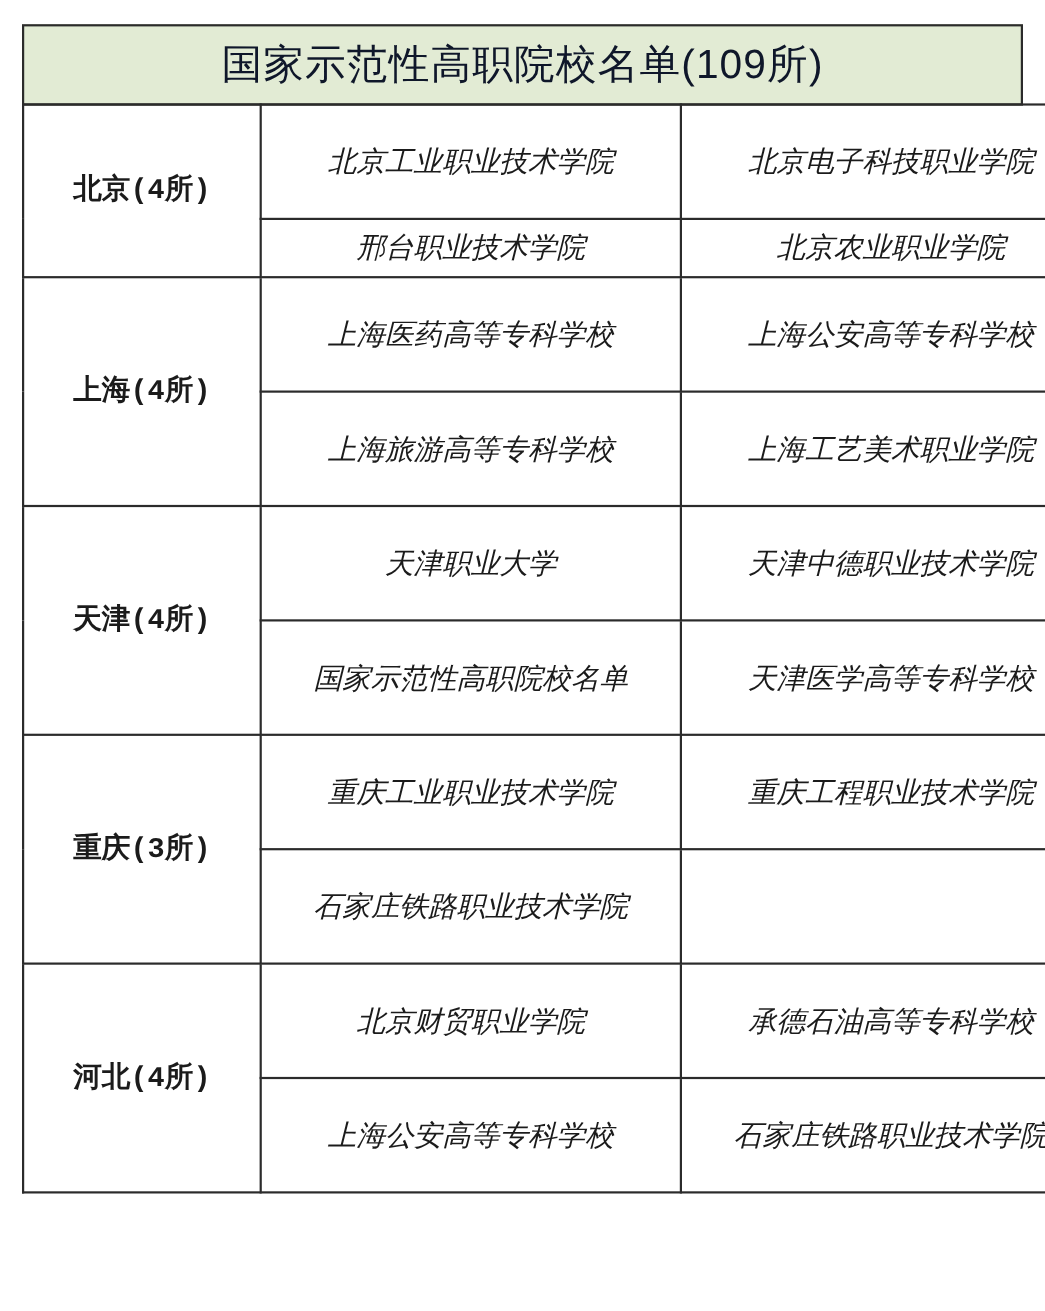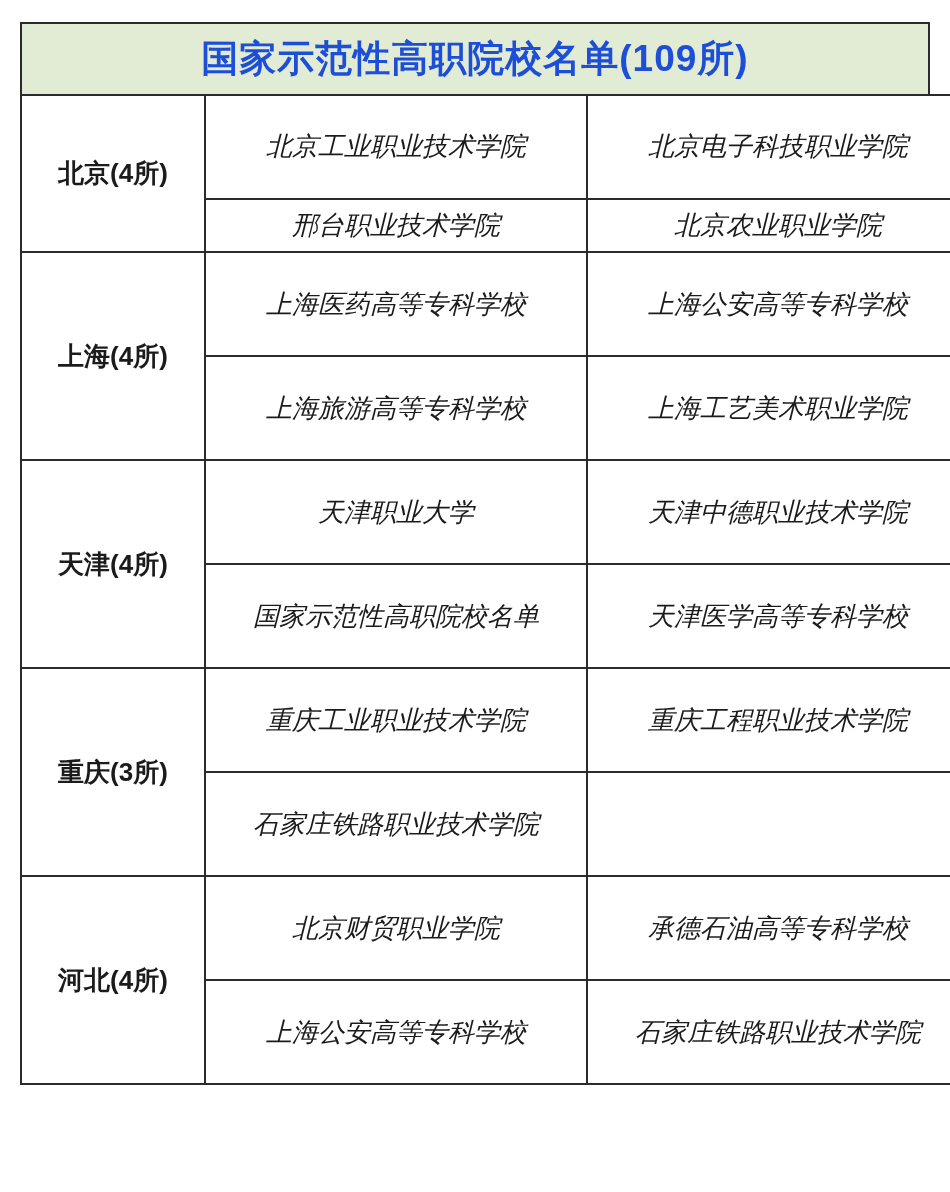--- a/index.html
+++ b/index.html
@@ -25,46 +25,47 @@
     background: #e2ebd4;
     border: 2px solid #2b2b2b;
     height: 74px;
     display: flex;
     align-items: center;
     justify-content: center;
     box-sizing: border-box;
   }
   .title-text {
     font-size: 37px;
-    font-weight: bold;
+    font-weight: normal;
     letter-spacing: 1px;
-    color: #1d4ed8;
+    color: #0f172a;
     white-space: nowrap;
   }
   table.list {
     width: 100%;
     border-collapse: collapse;
     table-layout: fixed;
     margin-top: -2px;
   }
   table.list td {
     border: 2px solid #2b2b2b;
     text-align: center;
     vertical-align: middle;
     font-size: 26px;
     line-height: 1.35;
     color: #1b1b1b;
     padding: 8px 6px;
     box-sizing: border-box;
   }
   td.region {
-    width: 184px;
+    width: 216px;
     font-weight: bold;
     font-size: 27px;
     white-space: nowrap;
+    font-family: Liberation Mono, monospace;
   }
   td.school {
     width: 382px;
     font-style: italic;
   }
   td.school.empty {
     color: transparent;
   }
   .row-tall td { height: 104px; }
 </style>

